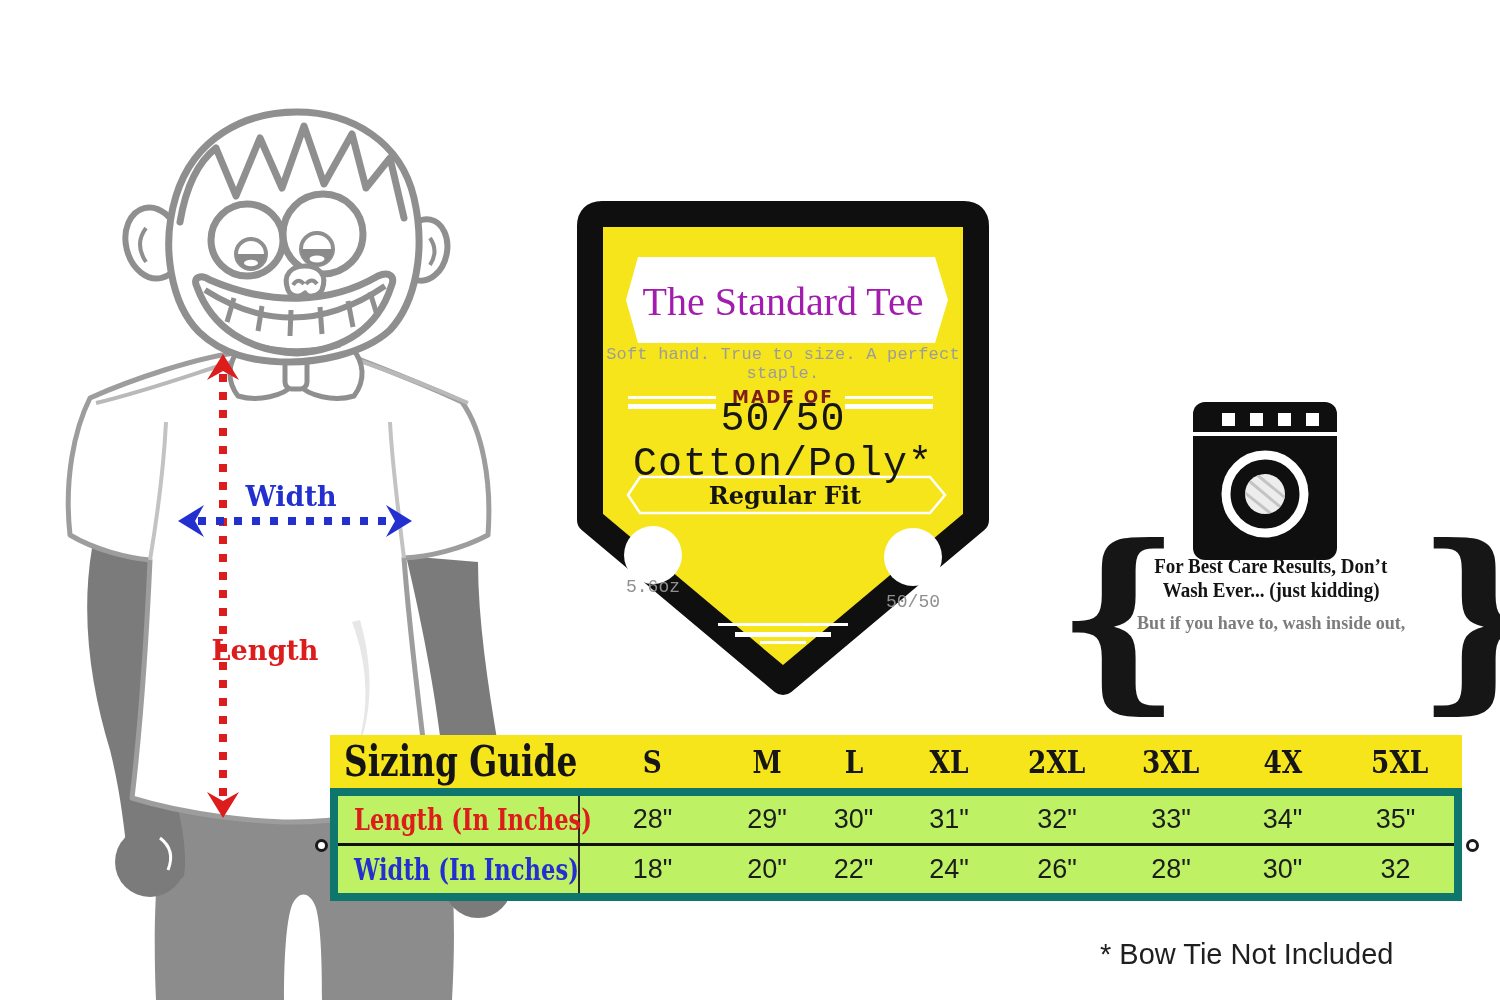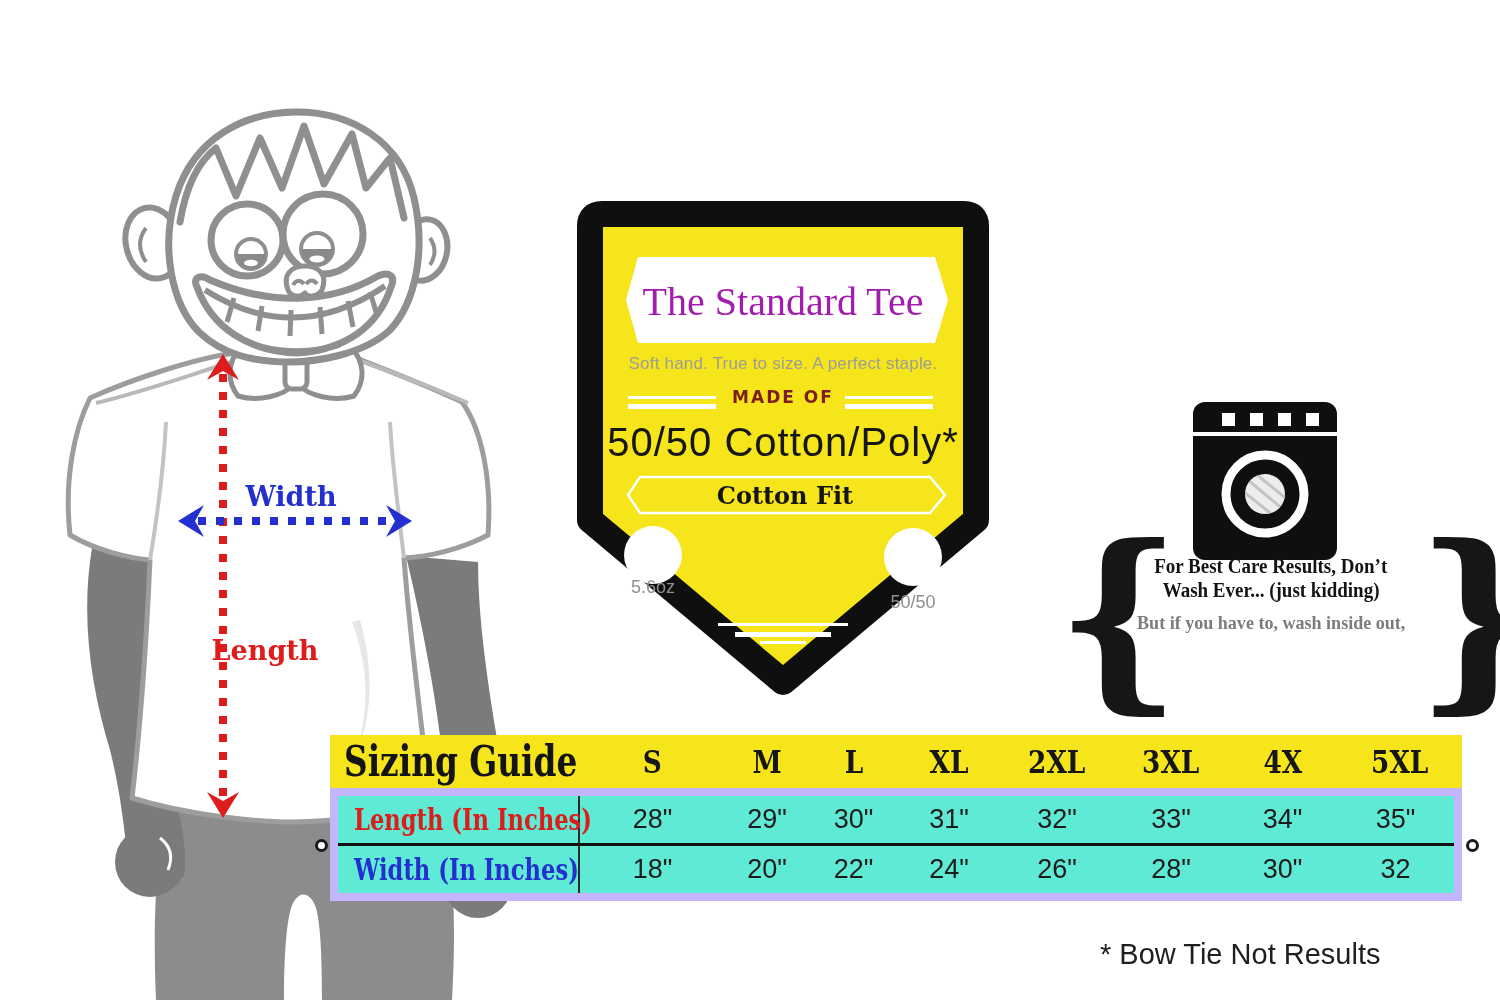--- a/index.html
+++ b/index.html
@@ -6,21 +6,21 @@
   #stage{position:relative;width:1500px;height:1000px;background:#fff;overflow:hidden;
          font-family:"Liberation Sans",sans-serif;}
 
   
   #figure-svg{position:absolute;left:0;top:0;z-index:1;}
   .lbl-width{font-family:"DejaVu Serif",serif;font-weight:700;font-size:27px;fill:#2330cf;}
   .lbl-length{font-family:"DejaVu Serif",serif;font-weight:700;font-size:27px;fill:#dd1c1c;}
 
   
   #badge-svg{position:absolute;left:560px;top:180px;z-index:2;}
-  .badge-text{position:absolute;z-index:3;display:flex;align-items:center;justify-content:center;text-align:center;}
+  .badge-text{position:absolute;z-index:3;display:flex;align-items:center;justify-content:center;text-align:center;font-family:Liberation Mono, monospace;}
   #badge-title{left:586px;top:259px;width:394px;height:84px;font-family:"Liberation Serif",serif;
                font-size:40px;color:#a21caf;}
   #badge-tagline{left:578px;top:352px;width:410px;height:24px;font-size:17px;color:#9c9c9c;letter-spacing:.2px;}
   #badge-madeof{left:698px;top:385px;width:170px;height:24px;font-family:"DejaVu Sans",sans-serif;
                 font-weight:700;font-size:17px;letter-spacing:2px;color:#7f1d1d;}
   #badge-material{left:578px;top:418px;width:410px;height:48px;font-size:40px;color:#161616;letter-spacing:1px;}
   #badge-fit{left:640px;top:476px;width:290px;height:38px;font-family:"DejaVu Serif",serif;
              font-weight:700;font-size:24px;color:#141414;}
   #badge-weight{left:623px;top:573px;width:60px;height:28px;font-size:18px;color:#8f8f8f;}
   #badge-blend{left:883px;top:543px;width:60px;height:28px;font-size:18px;color:#8f8f8f;margin-top:45px;}
@@ -41,21 +41,21 @@
 
   
   #size-table{position:absolute;left:330px;top:735px;width:1132px;z-index:3;}
   #table-header{display:grid;grid-template-columns:250px 145px 84px 89px 102px 114px 114px 109px 1fr;
                 background:#f5e51a;height:53px;align-items:center;}
   #table-title{font-family:"DejaVu Serif",serif;font-weight:700;font-size:42px;color:#141414;
                padding-left:14px;white-space:nowrap;}
   #table-title span{display:inline-block;transform:scaleX(.78);transform-origin:left center;}
   .colh{text-align:center;font-family:"DejaVu Serif",serif;font-weight:700;font-size:31px;color:#161616;}
   .colh span{display:inline-block;transform:scaleX(.85);}
-  #table-body{border:8px solid #c4b5fd;background:#5eead4;}
+  #table-body{border:8px solid #0f766e;background:#bef264;}
   .trow{display:grid;grid-template-columns:242px 145px 84px 89px 102px 114px 114px 109px 1fr;
         height:47px;align-items:center;}
   .trow.first{border-bottom:3px solid #111;}
   .rowlab{height:100%;display:flex;align-items:center;padding-left:16px;border-right:2px solid #2a2a2a;
           font-family:"DejaVu Serif",serif;font-weight:700;font-size:29px;white-space:nowrap;}
   .rowlab span{display:inline-block;transform:scaleX(.78);transform-origin:left center;}
   .rowlab.red{color:#dd1c1c;}
   .rowlab.blue{color:#2330cf;}
   .val{text-align:center;font-size:27px;color:#1c1c1c;}
 
@@ -163,21 +163,21 @@
     <g fill="#ffffff">
       <rect x="158" y="443" width="130" height="3"></rect>
       <rect x="175" y="452" width="96" height="5"></rect>
       <rect x="200" y="461" width="46" height="3"></rect>
     </g>
   </svg>
   <div class="badge-text" id="badge-title">The Standard Tee</div>
   <div class="badge-text" id="badge-tagline">Soft hand. True to size. A perfect staple.</div>
   <div class="badge-text" id="badge-madeof">MADE OF</div>
   <div class="badge-text" id="badge-material">50/50 Cotton/Poly*</div>
-  <div class="badge-text" id="badge-fit">Cotton Fit</div>
+  <div class="badge-text" id="badge-fit">Regular Fit</div>
   <div class="badge-text" id="badge-weight">5.6oz</div>
   <div class="badge-text" id="badge-blend">50/50</div>
 
   <svg id="wash-svg" width="156" height="172" viewBox="0 0 156 172">
     <defs>
         <clipPath id="drum">
           <circle cx="79" cy="98" r="20"></circle>
         </clipPath>
       </defs>
     <rect x="7" y="6" width="144" height="158" rx="12" fill="#0f0f0f"></rect>
@@ -238,15 +238,15 @@
         <div class="val">26"</div>
         <div class="val">28"</div>
         <div class="val">30"</div>
         <div class="val">32</div>
       </div>
     </div>
   </div>
   <div class="dot" id="dot-left"></div>
   <div class="dot" id="dot-right"></div>
 
-  <div id="footnote">* Bow Tie Not Results</div>
+  <div id="footnote">* Bow Tie Not Included</div>
 
 </div>
 
 </body></html>

